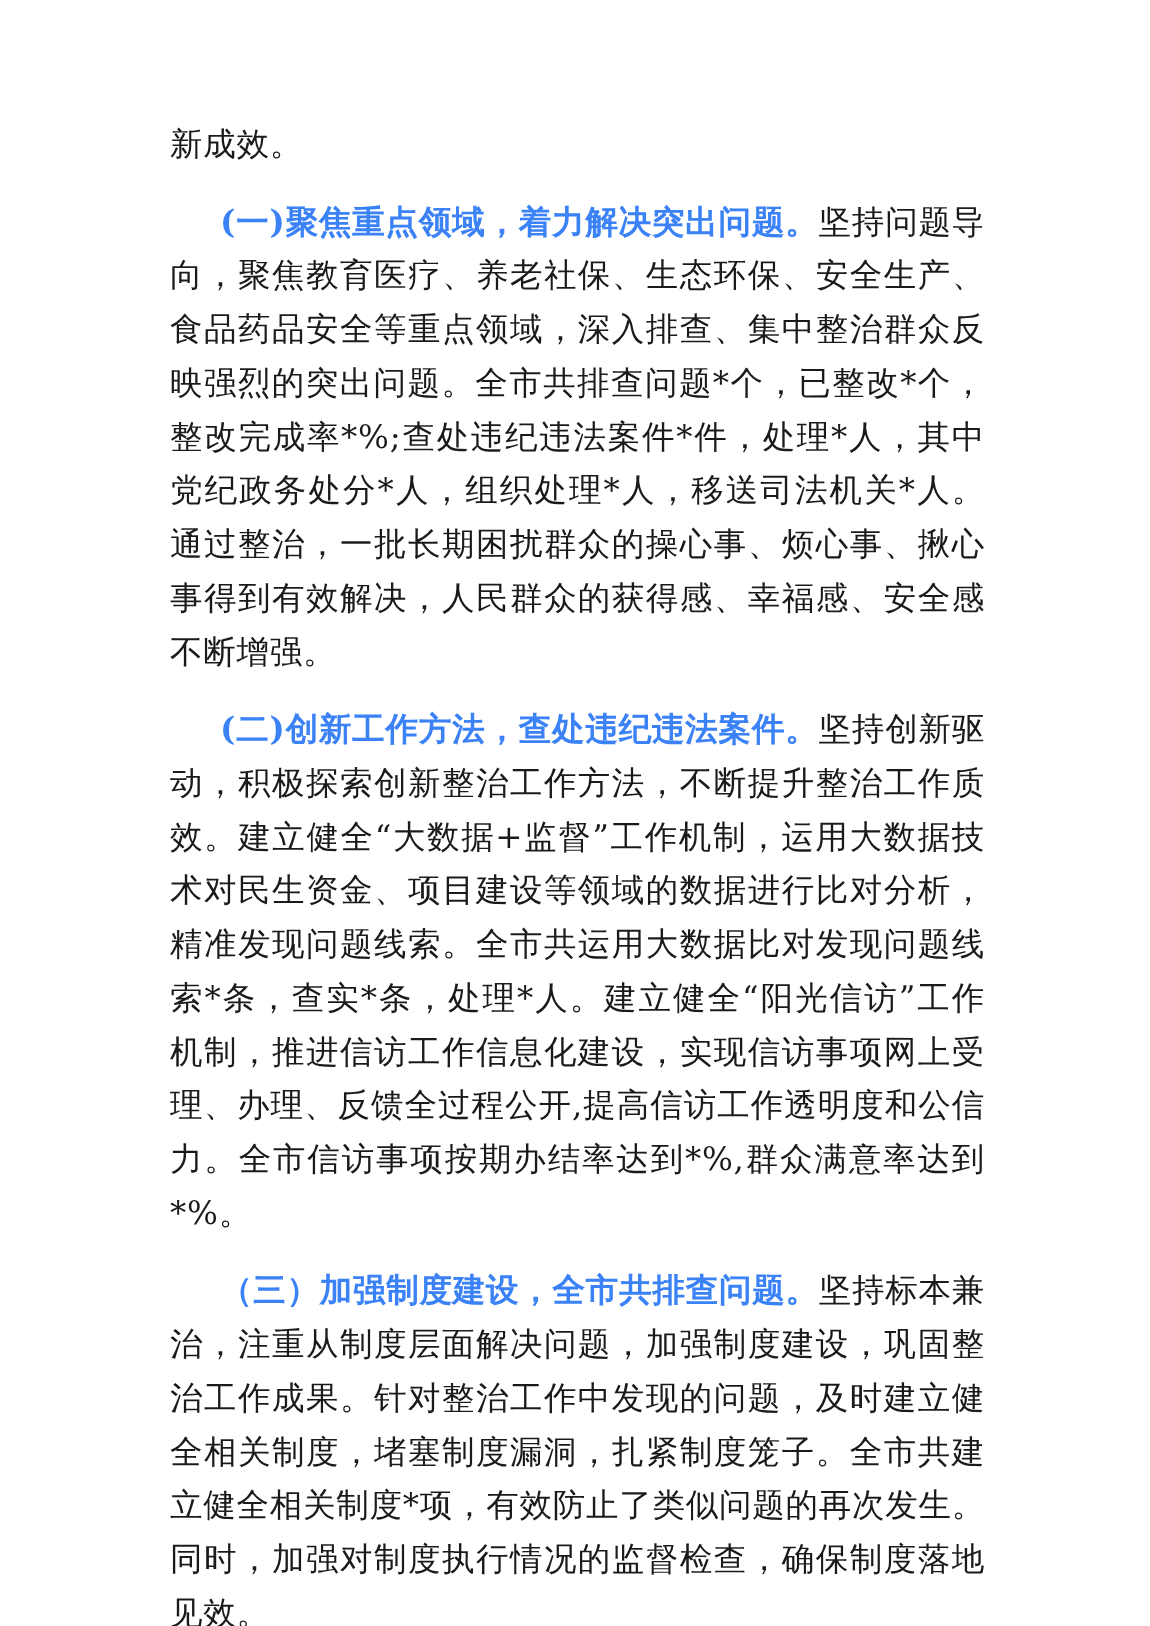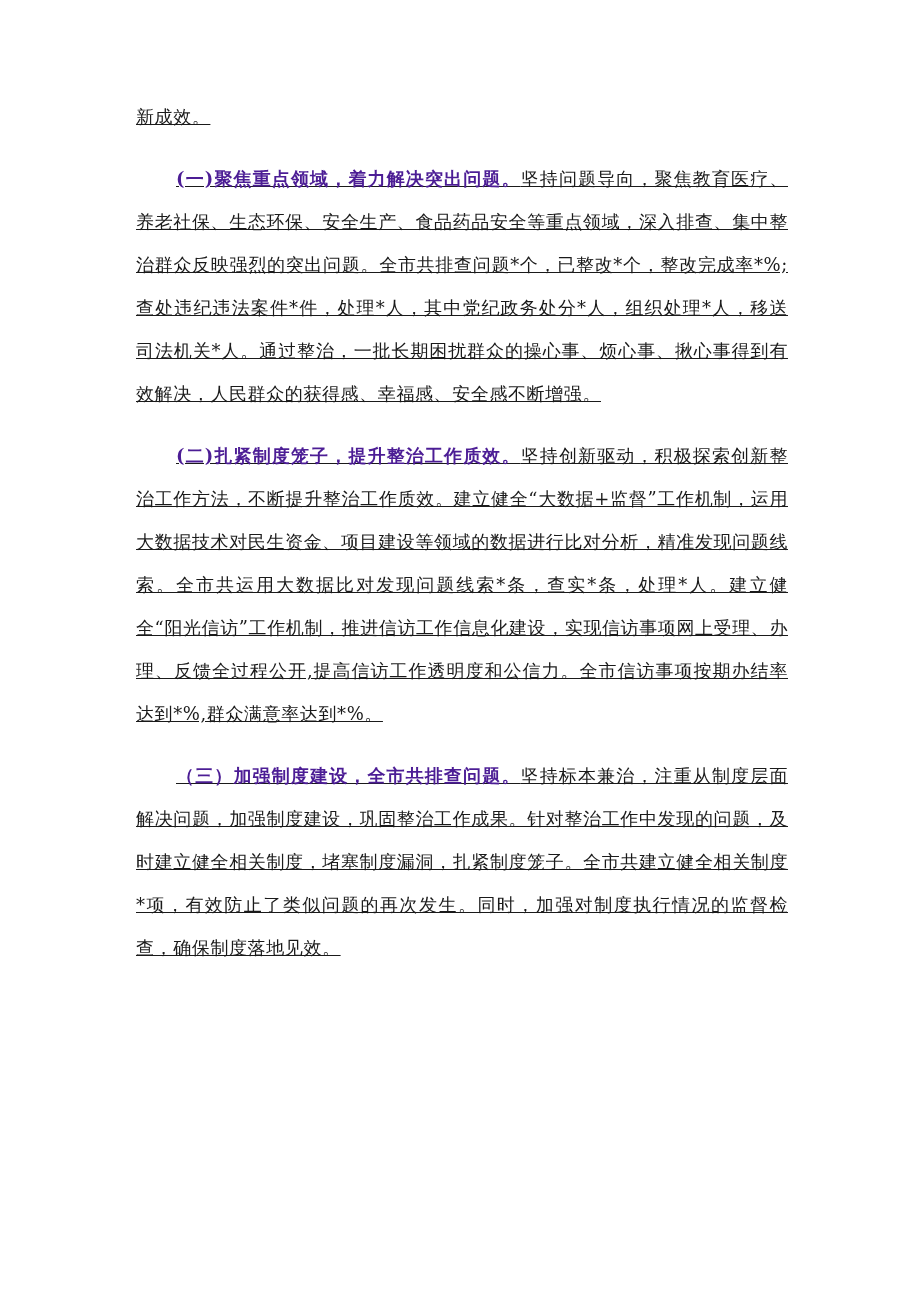--- a/index.html
+++ b/index.html
@@ -16,45 +16,44 @@
       color: #1a1a1a;
     }
     .page {
       position: absolute;
       left: 136px;
       top: 95px;
       width: 652px;
     }
     .para {
       margin: 0;
-      font-size: 18px;
+      font-size: 26px;
       line-height: 43px;
       text-align: justify;
       text-justify: inter-character;
       letter-spacing: 0.6px;
-      text-decoration: underline;
     }
     .para.indent {
       text-indent: 40px;
     }
     .para + .para {
       margin-top: 19px;
     }
     .heading {
       font-weight: bold;
-      color: #4c1d95;
+      color: #3b82f6;
     }
   </style>
 </head>
 <body>
 
 <div class="page">
 
   <p class="para"><span>新成效。</span></p>
 
 
   <p class="para indent"><span class="heading">(一)聚焦重点领域，着力解决突出问题。</span><span>坚持问题导向，聚焦教育医疗、养老社保、生态环保、安全生产、食品药品安全等重点领域，深入排查、集中整治群众反映强烈的突出问题。全市共排查问题*个，已整改*个，整改完成率*%;查处违纪违法案件*件，处理*人，其中党纪政务处分*人，组织处理*人，移送司法机关*人。通过整治，一批长期困扰群众的操心事、烦心事、揪心事得到有效解决，人民群众的获得感、幸福感、安全感不断增强。</span></p>
 
-  <p class="para indent"><span class="heading">(二)扎紧制度笼子，提升整治工作质效。</span><span>坚持创新驱动，积极探索创新整治工作方法，不断提升整治工作质效。建立健全“大数据+监督”工作机制，运用大数据技术对民生资金、项目建设等领域的数据进行比对分析，精准发现问题线索。全市共运用大数据比对发现问题线索*条，查实*条，处理*人。建立健全“阳光信访”工作机制，推进信访工作信息化建设，实现信访事项网上受理、办理、反馈全过程公开,提高信访工作透明度和公信力。全市信访事项按期办结率达到*%,群众满意率达到*%。</span></p>
+  <p class="para indent"><span class="heading">(二)创新工作方法，查处违纪违法案件。</span><span>坚持创新驱动，积极探索创新整治工作方法，不断提升整治工作质效。建立健全“大数据+监督”工作机制，运用大数据技术对民生资金、项目建设等领域的数据进行比对分析，精准发现问题线索。全市共运用大数据比对发现问题线索*条，查实*条，处理*人。建立健全“阳光信访”工作机制，推进信访工作信息化建设，实现信访事项网上受理、办理、反馈全过程公开,提高信访工作透明度和公信力。全市信访事项按期办结率达到*%,群众满意率达到*%。</span></p>
 
   <p class="para indent"><span class="heading">（三）加强制度建设，全市共排查问题。</span><span>坚持标本兼治，注重从制度层面解决问题，加强制度建设，巩固整治工作成果。针对整治工作中发现的问题，及时建立健全相关制度，堵塞制度漏洞，扎紧制度笼子。全市共建立健全相关制度*项，有效防止了类似问题的再次发生。同时，加强对制度执行情况的监督检查，确保制度落地见效。</span></p>
 
 </div>
 
 </body></html>

